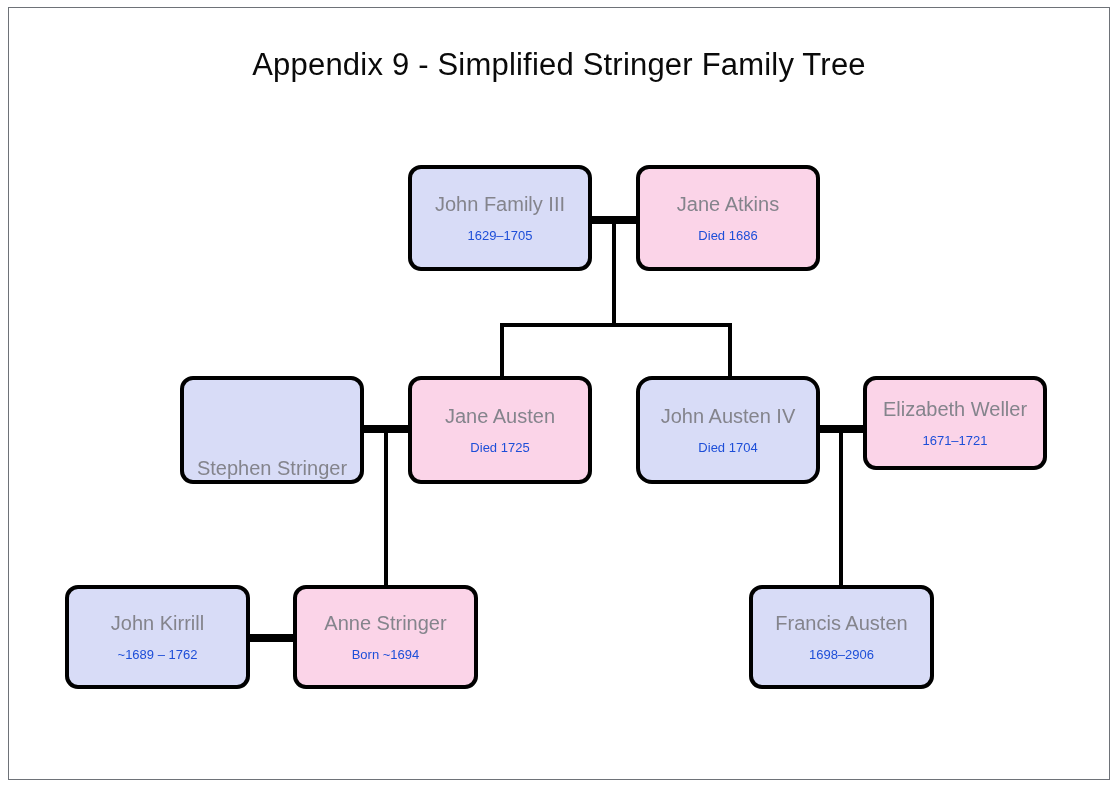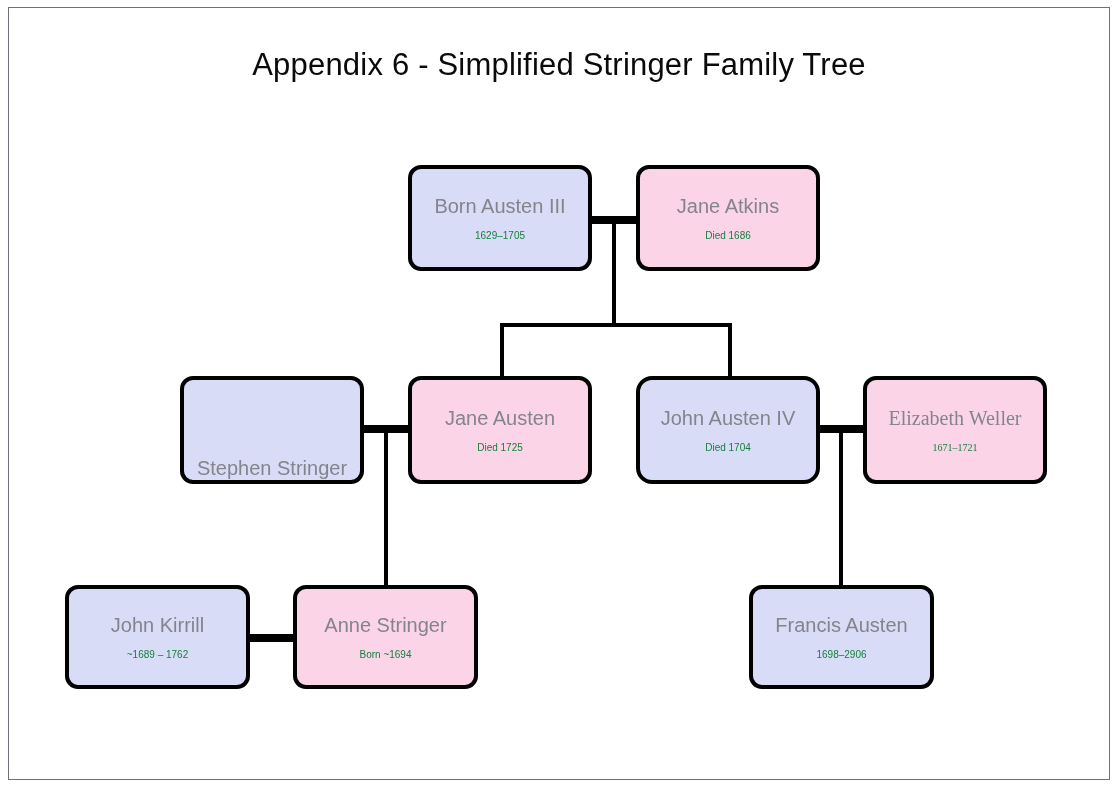--- a/index.html
+++ b/index.html
@@ -52,22 +52,22 @@
     justify-content: center;
     z-index: 3;
   }
   .node .nm {
     font-size: 20px;
     color: #84848c;
     line-height: 1.15;
     white-space: nowrap;
   }
   .node .dt {
-    font-size: 10px;
-    color: #15803d;
+    font-size: 13px;
+    color: #1d4ed8;
     line-height: 1.2;
     margin-top: 12px;
     white-space: nowrap;
   }
   .node.male { background: #d8dcf7; }
   .node.female { background: #fbd4e8; }
   .edge {
     position: absolute;
     background: #000000;
     z-index: 1;
@@ -76,42 +76,42 @@
   .edge.thin-h  { height: 4px; }
   .edge.thin-v  { width: 4px; }
 </style>
 </head>
 <body>
 
 <div id="page">
 
   <div class="page-frame"></div>
 
-  <div id="title">Appendix 6 - Simplified Stringer Family Tree</div>
+  <div id="title">Appendix 9 - Simplified Stringer Family Tree</div>
 
   <div class="edge thick-h" style="left:588px; top:216px; width:52px;"></div>
 
   <div class="edge thin-v" style="left:612px; top:216px; height:111px;"></div>
 
   <div class="edge thin-h" style="left:500px; top:323px; width:232px;"></div>
 
   <div class="edge thin-v" style="left:500px; top:323px; height:55px;"></div>
 
   <div class="edge thin-v" style="left:728px; top:323px; height:55px;"></div>
 
   <div class="edge thick-h" style="left:361px; top:425px; width:52px;"></div>
   <div class="edge thick-h" style="left:816px; top:425px; width:52px;"></div>
 
   <div class="edge thin-v" style="left:384px; top:425px; height:163px;"></div>
   <div class="edge thin-v" style="left:839px; top:425px; height:163px;"></div>
 
   <div class="edge thick-h" style="left:246px; top:634px; width:52px;"></div>
 
   <div class="node male" style="left:408px; top:165px; width:184px; height:106px;">
-    <div class="nm">Born Austen III</div>
+    <div class="nm">John Family III</div>
     <div class="dt">1629–1705</div>
   </div>
 
   <div class="node female" style="left:636px; top:165px; width:184px; height:106px;">
     <div class="nm">Jane Atkins</div>
     <div class="dt">Died 1686</div>
   </div>
 
   <div class="node male" style="left:180px; top:376px; width:184px; height:108px;justify-content:flex-end;">
     <div class="nm">Stephen Stringer</div>
@@ -120,21 +120,21 @@
   <div class="node female" style="left:408px; top:376px; width:184px; height:108px;">
     <div class="nm">Jane Austen</div>
     <div class="dt">Died 1725</div>
   </div>
 
   <div class="node male" style="left:636px; top:376px; width:184px; height:108px;border-radius:16px;">
     <div class="nm">John Austen IV</div>
     <div class="dt">Died 1704</div>
   </div>
 
-  <div class="node female" style="left:863px; top:376px; width:184px; height:108px;font-family:Liberation Serif, serif;">
+  <div class="node female" style="left:863px; top:376px; width:184px; height:94px;">
     <div class="nm">Elizabeth Weller</div>
     <div class="dt">1671–1721</div>
   </div>
 
   <div class="node male" style="left:65px; top:585px; width:185px; height:104px;">
     <div class="nm">John Kirrill</div>
     <div class="dt">~1689 – 1762</div>
   </div>
 
   <div class="node female" style="left:293px; top:585px; width:185px; height:104px;text-align:center;">

